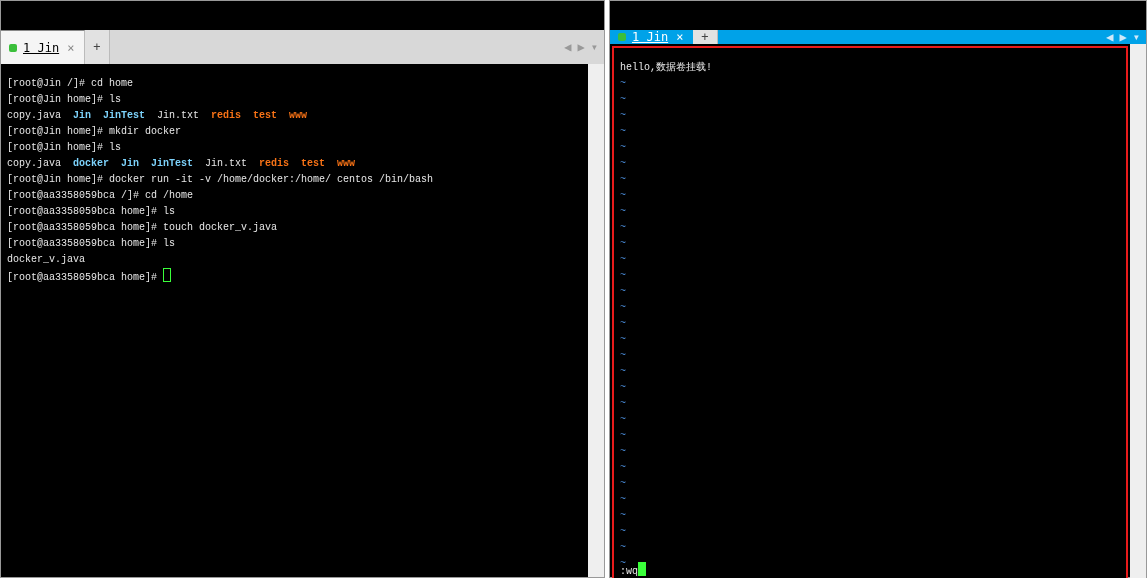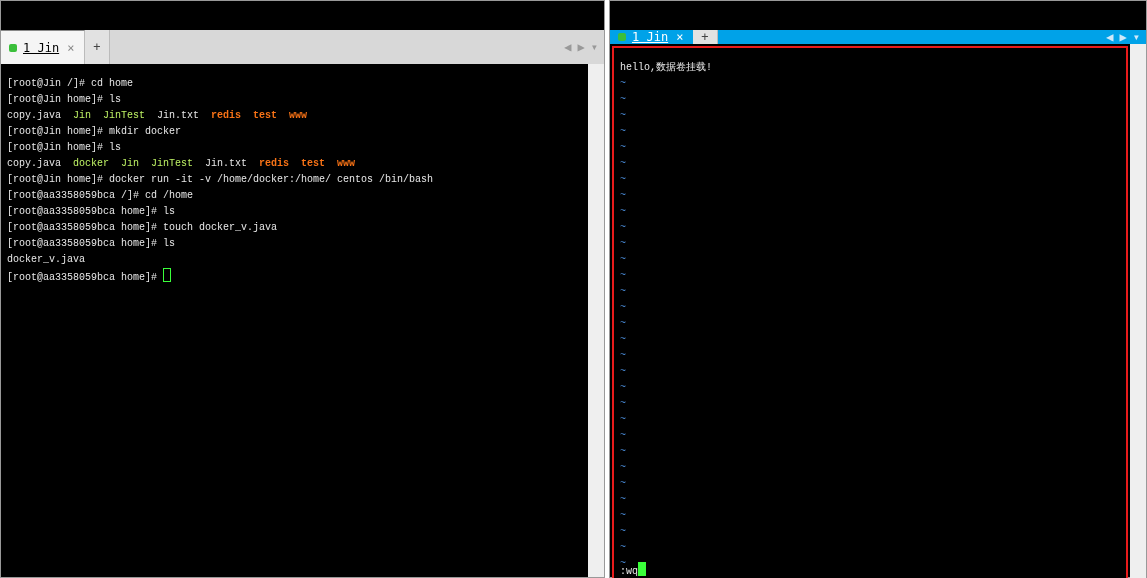--- a/index.html
+++ b/index.html
@@ -19,21 +19,21 @@
   .tab .dot.green { background: #3bbf3b; }
   .tab .tab-label { text-decoration: underline; }
   .tab .tab-close { color: #888; font-size: 12px; padding: 0 2px; }
   .tab.new-tab { min-width: 24px; background: #e2e2e2; color: #444; justify-content: center; border-right: 1px solid #bbb; }
   .tabbar-nav { position: absolute; right: 4px; top: 0; bottom: 0; display: flex; align-items: center; gap: 2px; color: #999; font-size: 12px; }
   .tabbar-nav span { padding: 0 2px; cursor: pointer; }
   .term-wrap { flex: 1; display: flex; }
   .term { flex: 1; background: #000; color: #ddd; padding: 12px 6px; line-height: 16px; white-space: pre; font-family: "Consolas","Courier New",monospace; font-size: 10px; position: relative; overflow: hidden; }
   .term-right-outline { border: 2px solid #e81b1b; margin: 2px; }
   .scrollbar { width: 16px; background: #efefef; position: relative; }
-  .term .c-blue { color: #bef264; font-weight: normal; }
+  .term .c-blue { color: #7dd3fc; font-weight: bold; }
   .term .c-cyan { color: #f97316; font-weight: bold; }
   .term .c-white { color: #e8e8e8; }
   .term .c-tilde { color: #4a8cd8; }
   .cursor { display: inline-block; width: 8px; height: 14px; background: #3aff3a; vertical-align: -2px; }
   .cursor.hollow { background: transparent; border: 1px solid #3aff3a; width: 8px; height: 14px; }
 </style>
 </head>
 <body>
 
 <div class="container">

